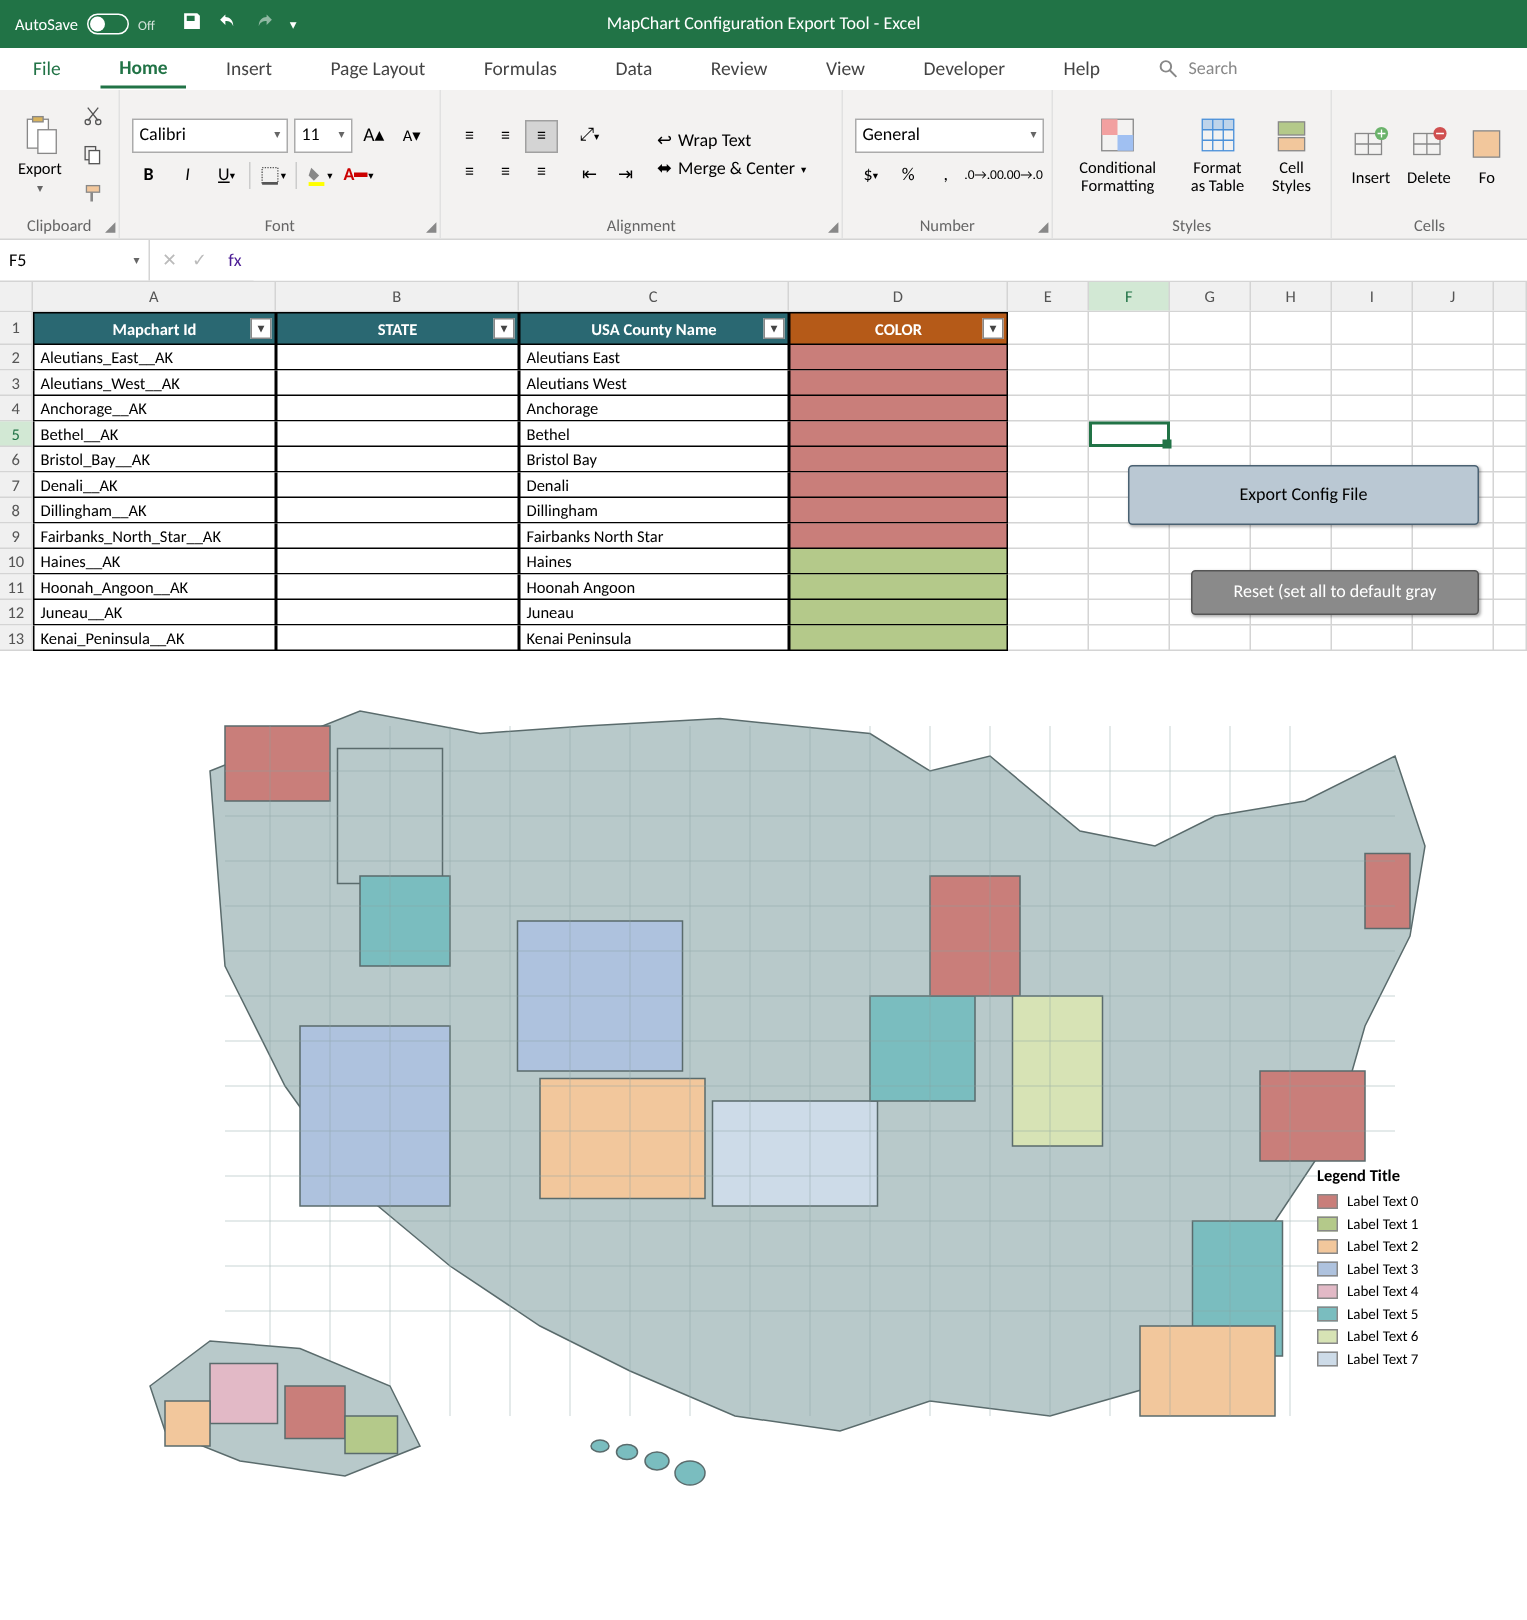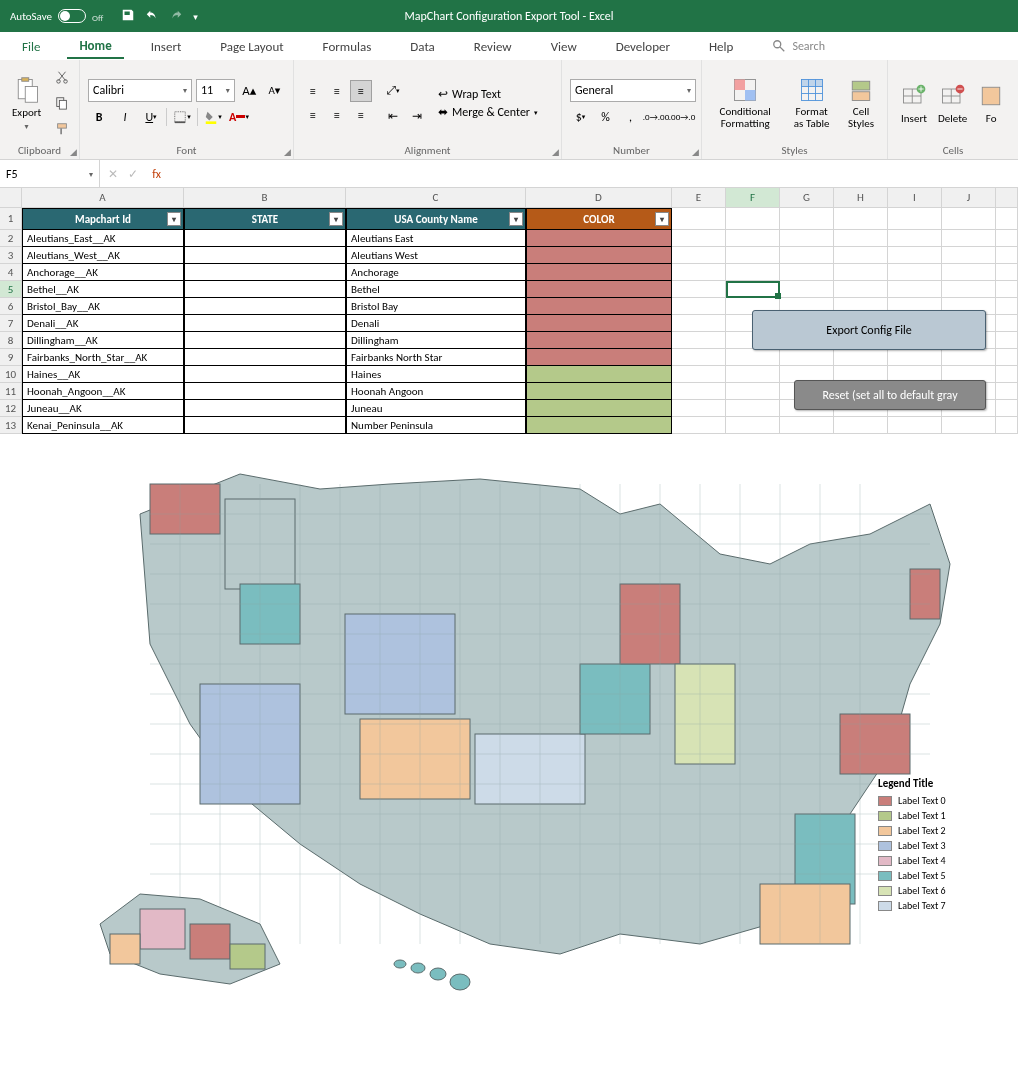--- a/index.html
+++ b/index.html
@@ -38,21 +38,21 @@
 .iconbtn.selected { background: #d4d4d4; border: 1px solid #a0a0a0; }
 .iconbtn svg { width: 14px; height: 14px; }
 .align-grid { display: grid; grid-template-columns: repeat(3, 22px); grid-template-rows: repeat(2, 22px); gap: 2px; }
 
 
 .fbar { height: 28px; border-bottom: 1px solid #d4d4d4; display: flex; align-items: stretch; background: #fff; }
 .namebox { width: 100px; border-right: 1px solid #d4d4d4; display: flex; align-items: center; padding: 0 6px; font-size: 12px; justify-content: space-between; }
 .namebox .nbcaret { font-size: 8px; color: #666; }
 .fbtns { display: flex; align-items: center; padding: 0 8px; gap: 10px; color: #bbb; }
 .finput { flex: 1; border: none; outline: none; padding: 0 6px; }
-.fx { color: #c2410c; margin-left: 4px; }
+.fx { color: #4c1d95; margin-left: 4px; }
 
 
 .colheaders { height: 20px; display: flex; border-bottom: 1px solid #d4d4d4; }
 .corner { width: 22px; background: #f0f0f0; border-right: 1px solid #d4d4d4; }
 .ch { background: #f0f0f0; border-right: 1px solid #d4d4d4; text-align: center; font-size: 11px; color: #555; line-height: 20px; }
 .ch.sel { background: #d2e8d4; color: #217346; }
 
 
 .gridbody { position: relative; }
 .gridrow { height: 17px; display: flex; }
@@ -532,21 +532,21 @@
         <div class="cell cG"></div>
         <div class="cell cH"></div>
         <div class="cell cI"></div>
         <div class="cell cJ"></div>
         <div class="cell cK"></div>
       </div>
       <div class="gridrow">
         <div class="rh">13</div>
         <div class="cell cA datacell">Kenai_Peninsula__AK</div>
         <div class="cell cB datacell"></div>
-        <div class="cell cC datacell">Number Peninsula</div>
+        <div class="cell cC datacell">Kenai Peninsula</div>
         <div class="cell cD datacell colorcell green"></div>
         <div class="cell cE"></div>
         <div class="cell cF"></div>
         <div class="cell cG"></div>
         <div class="cell cH"></div>
         <div class="cell cI"></div>
         <div class="cell cJ"></div>
         <div class="cell cK"></div>
       </div>
     </div>

